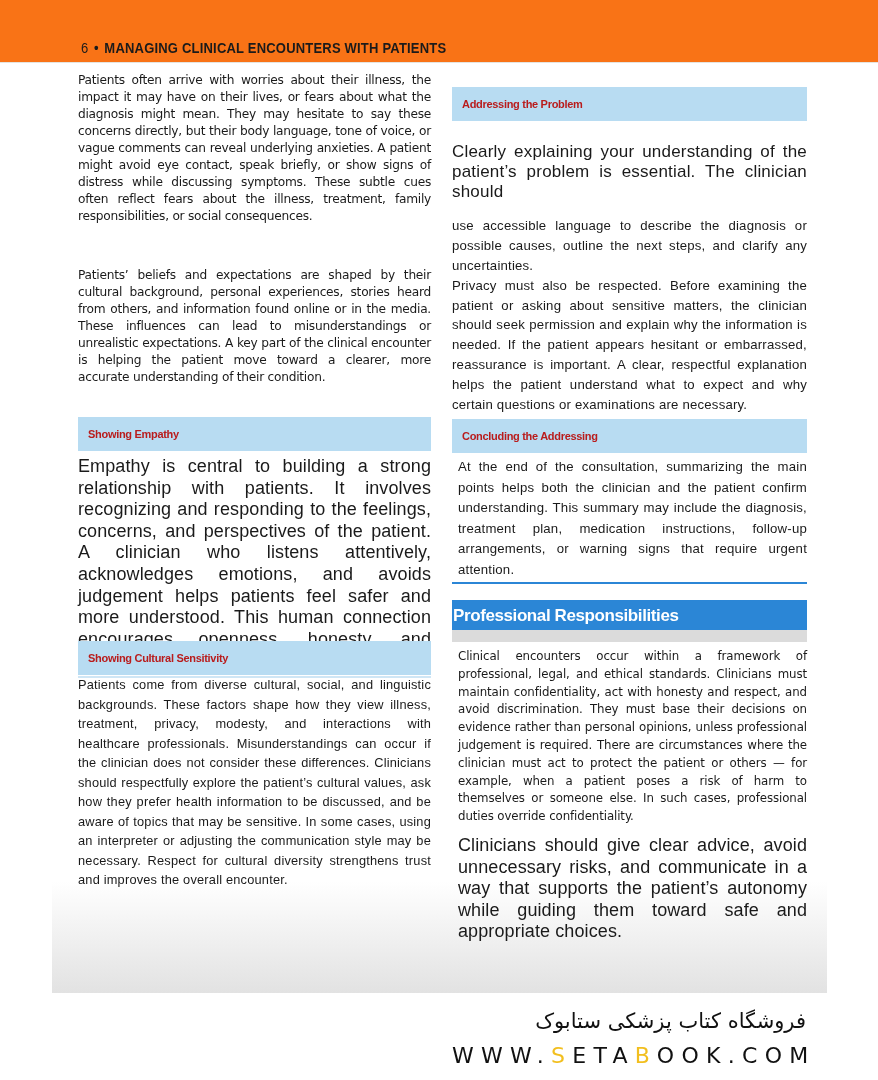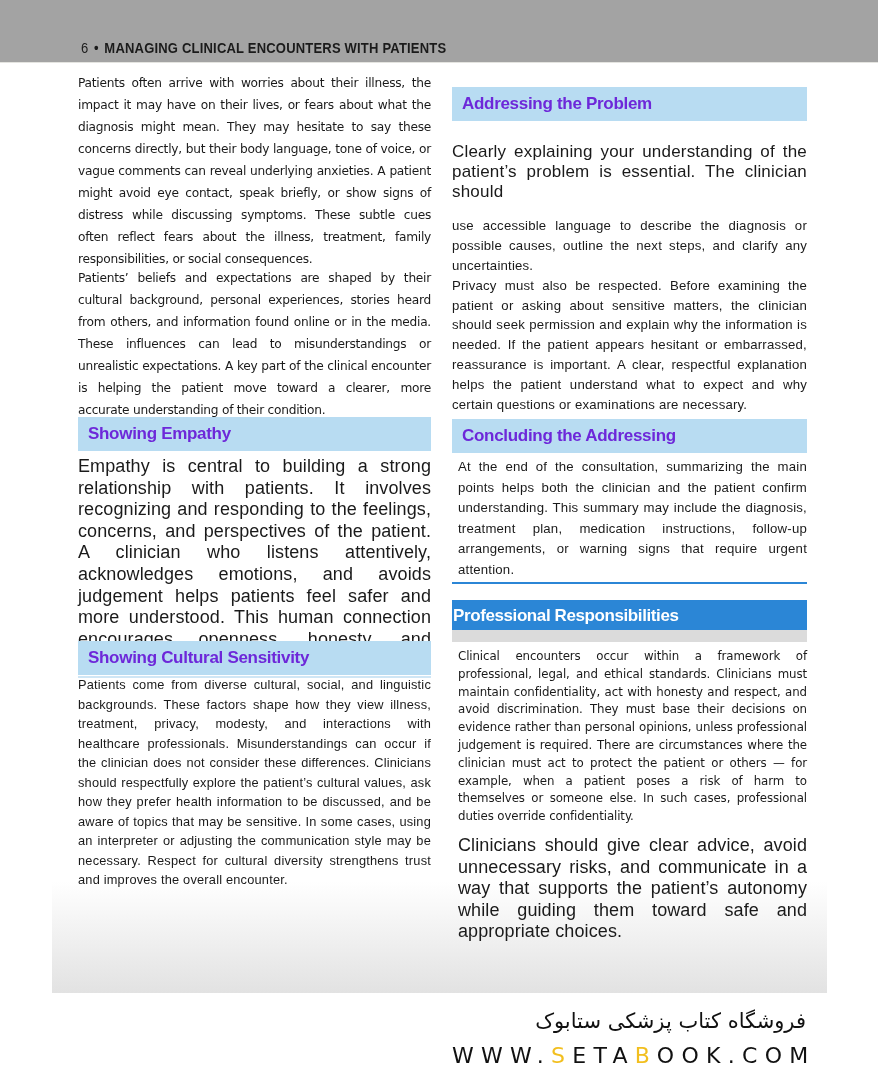--- a/index.html
+++ b/index.html
@@ -7,21 +7,21 @@
       width: 878px; height: 1080px; overflow: hidden;
       background: #ffffff;
       font-family: "DejaVu Sans", "Liberation Sans", sans-serif;
       color: #1a1a1a;
     }
     .page { position: relative; width: 878px; height: 1080px; background: #fff; }
 
     
     .running-header {
       position: absolute; left: 0; top: 0; width: 878px; height: 63px;
-      background: #a3a3a3;
+      background: #f97316;
       border-bottom: 1px solid #e4e4e0;
     }
     .running-header .hdr-text {
       position: absolute; left: 81px; top: 40px;
       font-family: "Liberation Sans", sans-serif;
       font-size: 14px; font-weight: bold; letter-spacing: 0.2px;
       color: #1b1b1b; transform: scaleX(0.93); transform-origin: left top;
       white-space: nowrap;
     }
     .hdr-num { font-weight: normal; }
@@ -32,42 +32,42 @@
       position: absolute; left: 52px; top: 63px; width: 775px; height: 930px;
       background: linear-gradient(to bottom, #ffffff 0%, #ffffff 88%, #e2e2e2 100%);
     }
     .col {
       position: absolute; top: 0;
     }
     .col-left { left: 26px; width: 353px; }
     .col-right { left: 400px; width: 355px; }
 
     p.body {
-      font-size: 12.2px; line-height: 22px;
+      font-size: 12.2px; line-height: 17px;
       text-align: justify; color: #1a1a1a;
       font-family: "DejaVu Sans", sans-serif;
       letter-spacing: -0.25px;
     }
     p.body.lg {
       font-family: "Liberation Sans", sans-serif;
       font-size: 18px; line-height: 21.6px; letter-spacing: 0.1px;
     }
     p.body.md {
       font-family: "Liberation Sans", sans-serif;
       font-size: 13.6px; line-height: 19.8px; letter-spacing: 0.2px;
     }
     p.body.sm {
       font-size: 12px; line-height: 17.8px; letter-spacing: -0.1px;
     }
 
     .sec-head {
       background: #b8dcf2;
       font-family: "Liberation Sans", sans-serif;
-      font-weight: bold; font-size: 17px;
-      color: #6d28d9;
+      font-weight: bold; font-size: 11px;
+      color: #b91c1c;
       padding: 0 10px;
       height: 34px; line-height: 34px;
       white-space: nowrap;
       letter-spacing: -0.3px;
     }
     .sec-head.dark {
       background: #2b86d6; color: #ffffff; font-size: 17px;
       height: 30px; line-height: 32px; padding: 0 1px;
       letter-spacing: -0.4px;
     }

